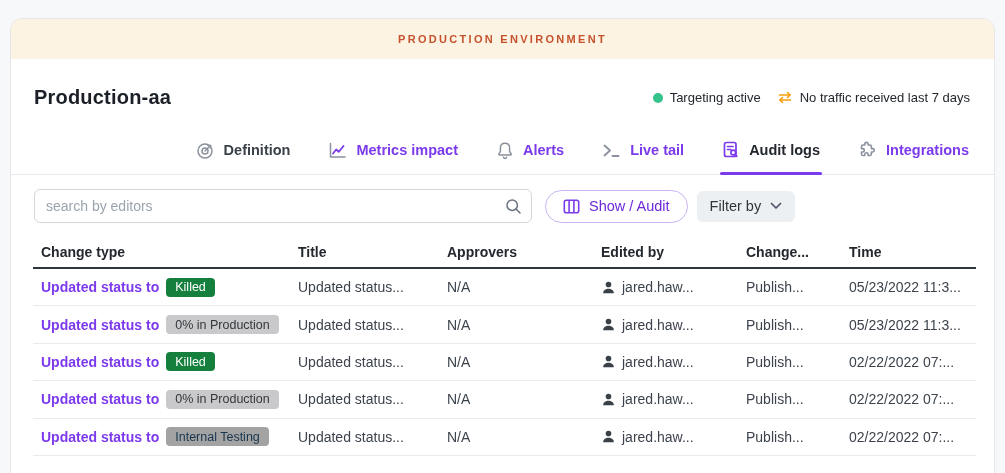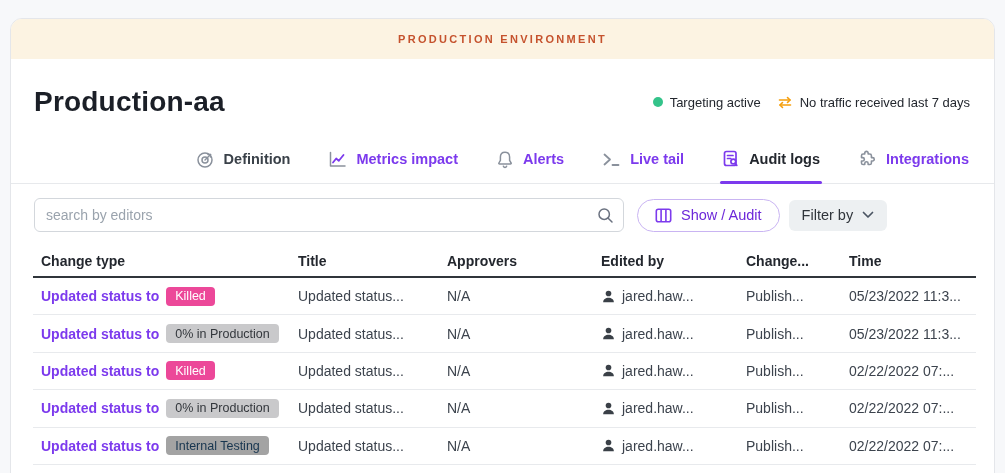--- a/index.html
+++ b/index.html
@@ -3,55 +3,55 @@
 <meta charset="utf-8">
 <style>
   * { margin:0; padding:0; box-sizing:border-box; }
   html,body { width:1005px; height:473px; overflow:hidden; background:#F7F8FA;
     font-family:"Liberation Sans","DejaVu Sans",sans-serif; }
   .card { position:absolute; left:10px; top:18px; width:985px; height:470px;
     background:#FFFFFF; border:1px solid #E4E6EA; border-radius:12px; overflow:hidden; }
   .banner { height:40px; background:#FCF3E2; display:flex; align-items:center; justify-content:center; }
   .banner-text { font-size:11px; font-weight:700; letter-spacing:2.3px; color:#C5522D; }
   .card-header { display:flex; align-items:center; justify-content:space-between; padding:27px 24px 0 23px; }
-  .page-title { font-size:28px; font-weight:700; color:#1B1F27; letter-spacing:0.2px; }
+  .page-title { font-size:20px; font-weight:700; color:#1B1F27; letter-spacing:0.2px; }
   .status-group { display:flex; align-items:center; gap:16px; }
   .status-item { display:flex; align-items:center; gap:7px; font-size:13px; color:#23272E; }
   .dot { width:10px; height:10px; border-radius:50%; background:#34C38A; }
   .tabs { display:flex; gap:34px; margin-top:29px; padding:0 23px; border-bottom:1px solid #E7E9EC;justify-content:flex-end; }
   .tab { display:flex; align-items:center; gap:9px; padding:2px 2px 14px 2px; position:relative; cursor:pointer; }
   .tab-label { font-size:14.5px; font-weight:700; }
   .tab-dark .tab-label { color:#3A4149; }
   .tab-purple .tab-label { color:#7C3AED; }
   .tab-active .tab-label { color:#23272E; }
   .tab-active::after { content:""; position:absolute; left:0; right:0; bottom:-1px; height:3px;
     background:#7C3AED; border-radius:2px; }
   .toolbar { display:flex; align-items:center; margin-top:14px; padding:0 23px; }
-  .search-wrap { position:relative; width:590px; height:34px; }
+  .search-wrap { position:relative; width:498px; height:34px; }
   .search-input { width:100%; height:100%; border:1px solid #D3D7DC; border-radius:6px;
     padding:0 34px 0 11px; font-size:14px; color:#30353B; outline:none;
     font-family:"Liberation Sans","DejaVu Sans",sans-serif; }
   .search-input::placeholder { color:#9AA3AD; }
   .search-icon { position:absolute; right:10px; top:9px; }
   .btn-showhide { display:flex; align-items:center; gap:9px; margin-left:13px; height:33px;
     padding:0 17px; border:1px solid #C9B4F2; border-radius:17px; background:#fff;
     color:#6D28D9; font-size:14.5px; font-weight:500; cursor:pointer; }
   .btn-filter { display:flex; align-items:center; gap:9px; margin-left:9px; height:31px;
     padding:0 13px; border:none; border-radius:6px; background:#EDF0F2; color:#30353B;
     font-size:14.5px; cursor:pointer; }
   .table { margin:13px 20px 0 22px; width:943px; }
   .thead, .trow { display:grid; grid-template-columns:257px 149px 154px 145px 103px 1fr; align-items:center; }
   .thead { height:33px; border-bottom:2px solid #30353B; }
   .th { font-size:14px; font-weight:700; color:#23272E; padding-left:8px; white-space:nowrap; overflow:hidden; }
   .trow { height:37.4px; border-bottom:1px solid #E8EAED; }
   .td { font-size:14px; color:#3C434D; padding-left:8px; white-space:nowrap; overflow:hidden; }
   .title-cell { display:flex; align-items:center; gap:7px; }
   .title-link { font-size:14px; font-weight:700; color:#7C3AED; cursor:pointer; white-space:nowrap; }
   .badge { display:inline-block; font-size:12.5px; padding:2.5px 9px; border-radius:4px; white-space:nowrap; }
-  .badge-red { background:#ec4899; color:#FFFFFF; }
+  .badge-red { background:#15803d; color:#FFFFFF; }
   .badge-gray { background:#C9C9CB; color:#33373C; }
   .badge-blue { background:#a3a3a3; color:#17354F; }
   .edited-cell { display:flex; align-items:center; gap:6px; }
   svg { display:block; }
 </style>
 </head>
 <body>
 
 <div class="card">
 

